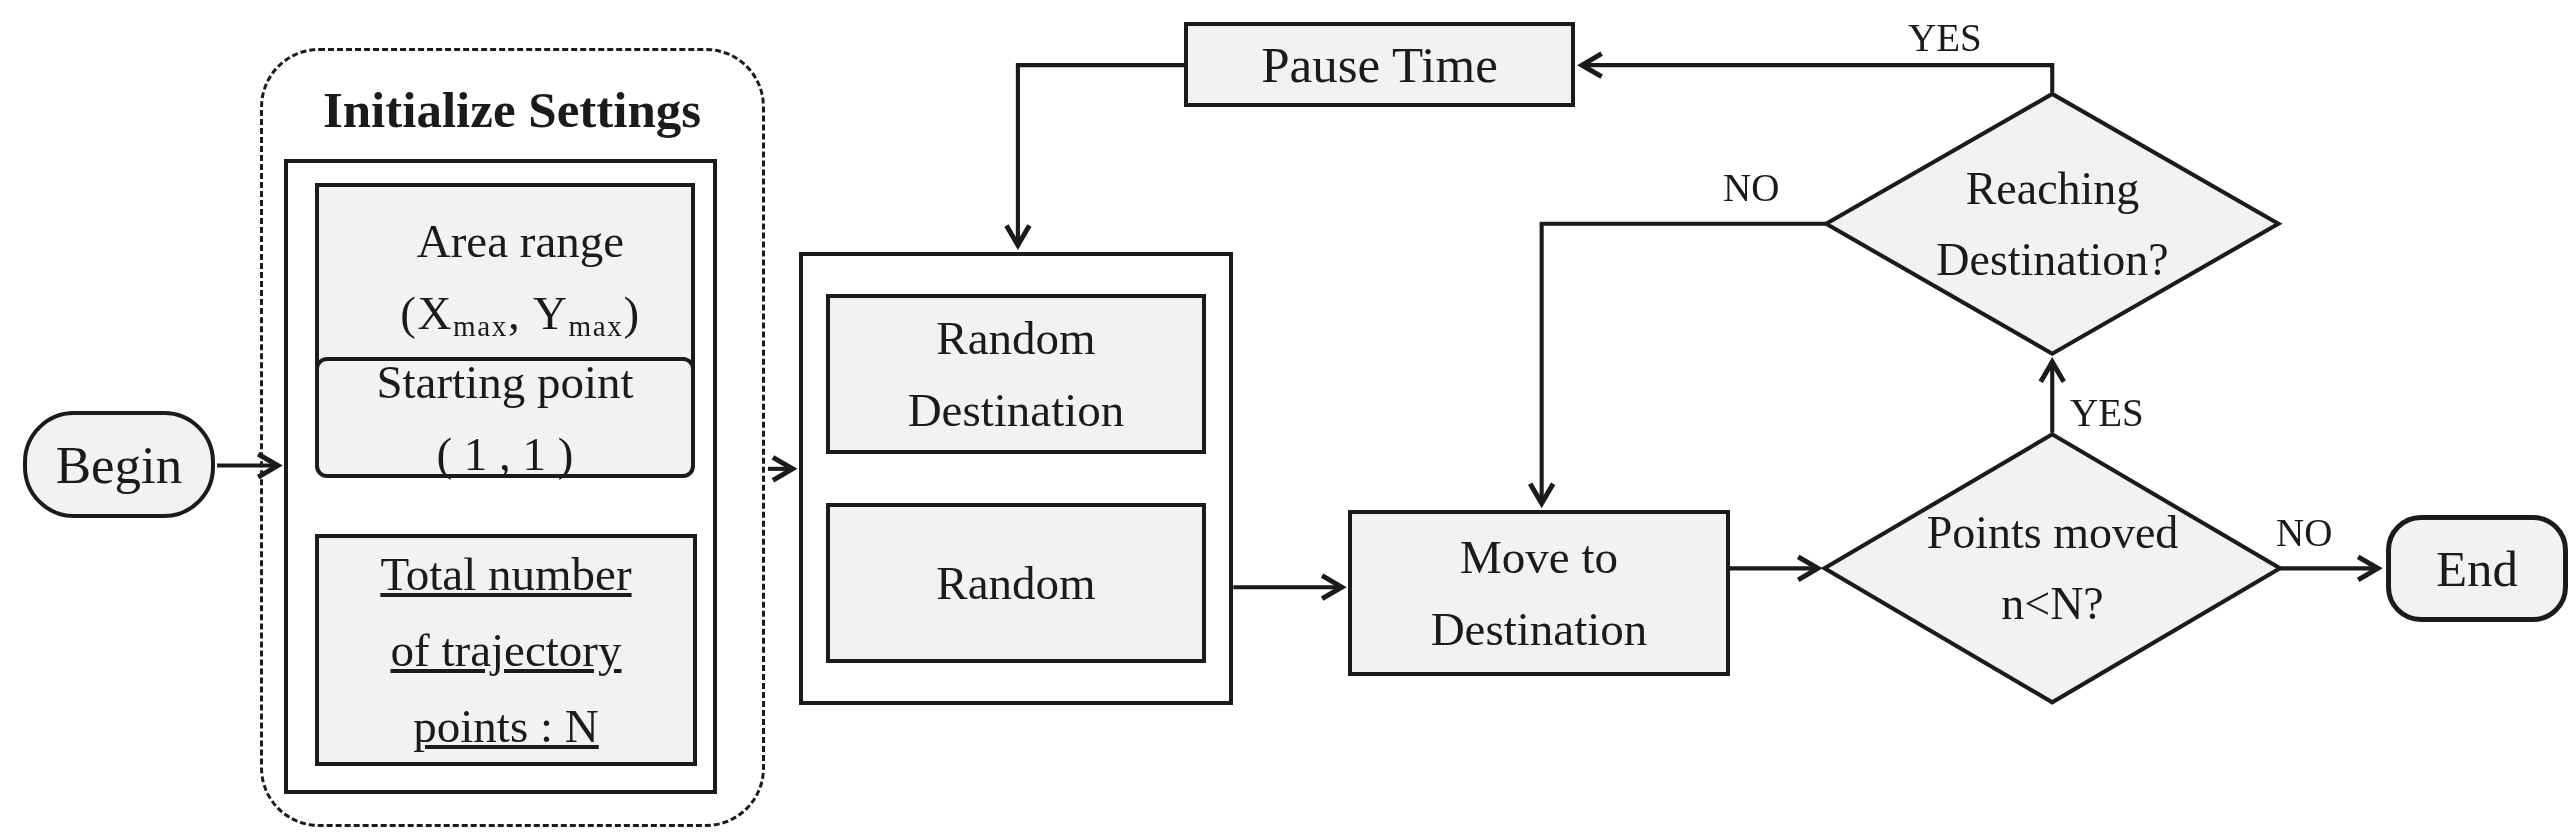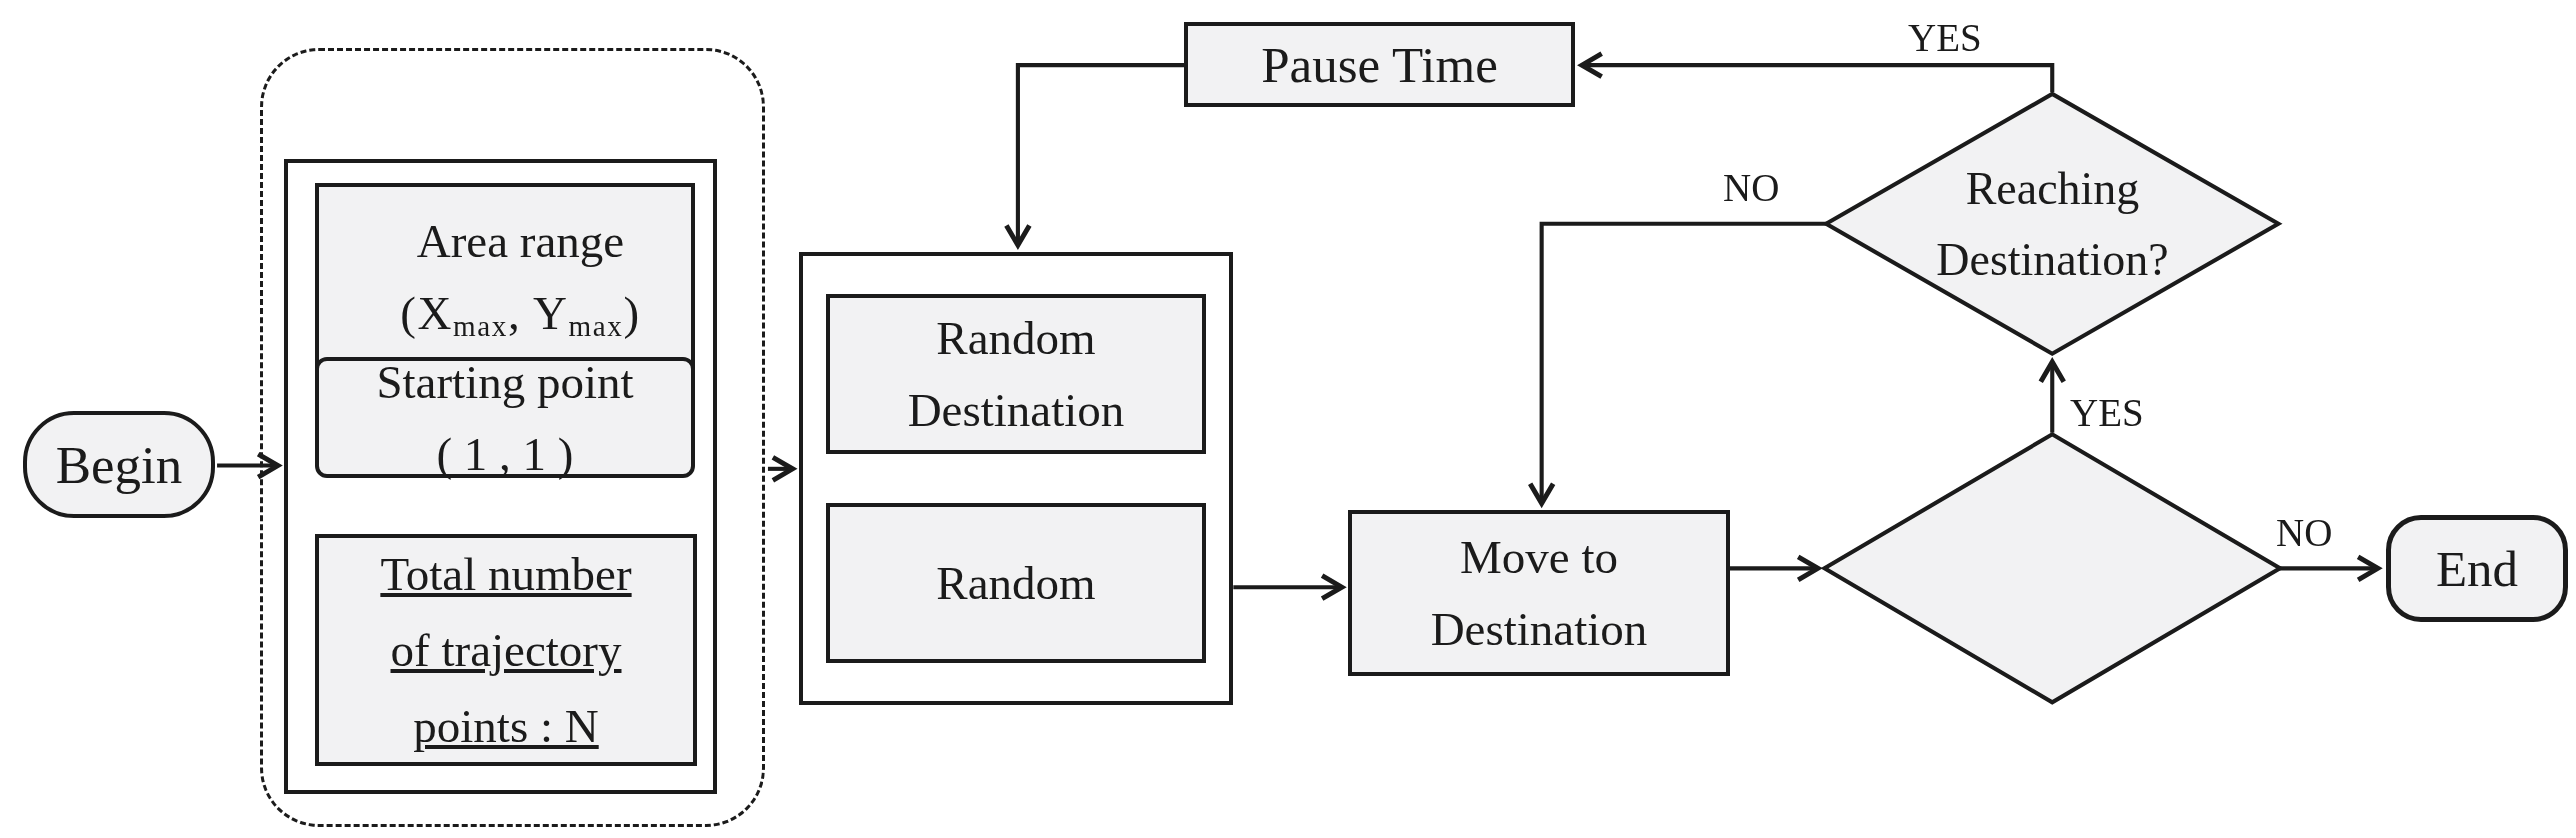--- a/index.html
+++ b/index.html
@@ -61,20 +61,21 @@
 
     <polygon points="2221,272 2496,114 2771,272 2496,430" fill="var(--node-fill,#f2f2f3)" stroke="var(--stroke,#1b1b1b)" stroke-width="5"></polygon>
     <polygon points="2219,691 2496,528 2773,691 2496,854" fill="var(--node-fill,#f2f2f3)" stroke="var(--stroke,#1b1b1b)" stroke-width="5"></polygon>
   </svg>
 
   <div class="node stadium" style="left:23px;top:411px;width:192px;height:107px;">
     <div>Begin</div>
   </div>
 
   <div class="dashed" style="left:260px;top:48px;width:505px;height:779px;"></div>
+  <div class="group-title" style="left:271px;top:81px;width:482px;">Initialize Settings</div>
 
   <div class="node container" style="left:284px;top:159px;width:433px;height:635px;"></div>
 
   <div class="node txt" style="left:315px;top:183px;width:380px;height:188px;padding-left:31px;">
     <div>Area range</div>
     <div class="big-paren"><span>(X</span><sub class="sb">max</sub><span>, Y</span><sub class="sb">max</sub><span>)</span></div>
   </div>
 
   <div class="node txt" style="left:315px;top:357px;width:380px;height:121px;border-radius:12px;">
     <div>Starting point</div>
@@ -105,20 +106,24 @@
   <div class="node txt" style="left:1348px;top:510px;width:382px;height:166px;">
     <div>Move to</div>
     <div>Destination</div>
   </div>
 
   <div class="diamond-label" style="left:1847px;top:148px;width:411px;height:151px;">
     <div>Reaching</div>
     <div>Destination?</div>
   </div>
 
+  <div class="diamond-label" style="left:1847px;top:494px;width:411px;height:148px;">
+    <div>Points moved</div>
+    <div>n&lt;N?</div>
+  </div>
 
   <div class="node endcap" style="left:2386px;top:515px;width:182px;height:107px;">
     <div>End</div>
   </div>
 
   <div class="edge-label" style="left:1908px;top:16.4px;">YES</div>
   <div class="edge-label" style="left:1723px;top:166px;">NO</div>
   <div class="edge-label" style="left:2070px;top:391px;">YES</div>
   <div class="edge-label" style="left:2276px;top:511px;">NO</div>
 

